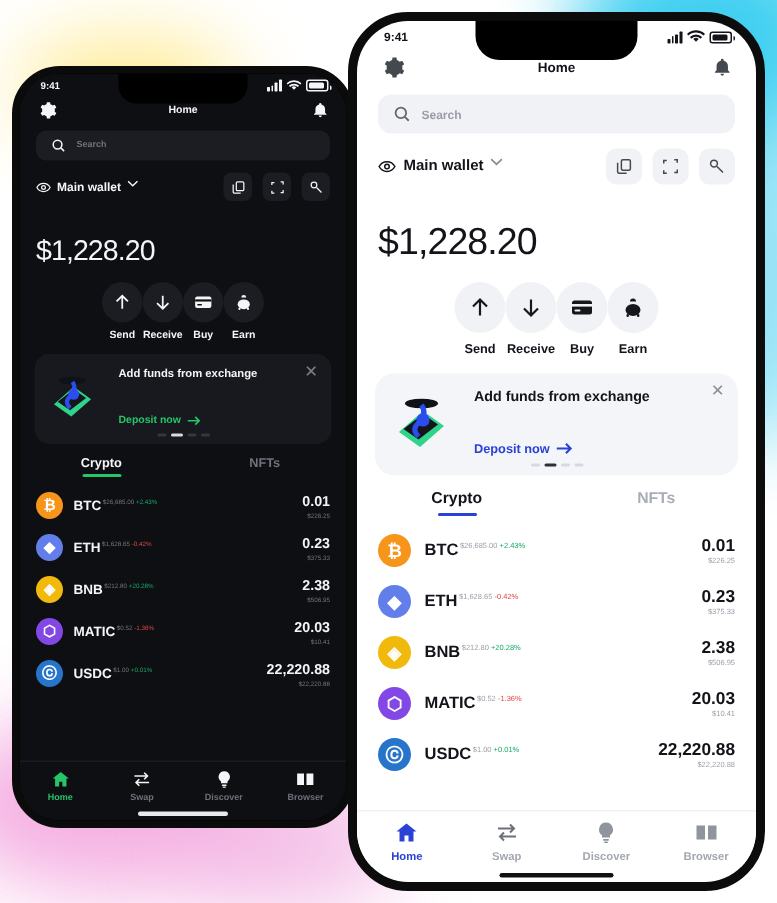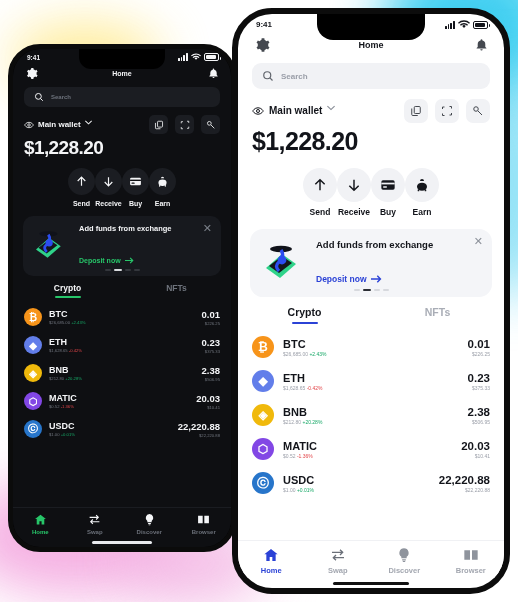--- a/index.html
+++ b/index.html
@@ -95,21 +95,21 @@
   .phone-dark .wallet-name { font-size:8px; gap:4px; }
   .wallet-actions { display:flex; gap:7px; }
   .wa {
     width:24px; height:24px; border-radius:7px;
     display:flex; align-items:center; justify-content:center; cursor:pointer;
   }
   .light .wa { background:#f1f2f5; }
   .dark  .wa { background:#1b1d22; }
   .phone-dark .wa { width:19px; height:19px; border-radius:5px; }
 
-  .balance { padding:4px 14px 2px; font-size:25px; font-weight:bold; letter-spacing:-.6px; flex:0 0 auto; }
+  .balance { padding:4px 14px 2px; font-size:25px; font-weight:normal; letter-spacing:-.6px; flex:0 0 auto;margin-top:20px; }
   .phone-dark .balance { padding:3px 11px 2px; font-size:19px; }
 
   
   .actions { display:flex; justify-content:center; padding:10px 12px 8px; flex:0 0 auto; }
   .phone-dark .actions { padding:7px 9px 6px; }
   .action { display:flex; flex-direction:column; align-items:center; gap:5px; cursor:pointer; }
   .action-circle {
     width:34px; height:34px; border-radius:50%;
     display:flex; align-items:center; justify-content:center;
   }
@@ -157,21 +157,21 @@
   .dark  .tab.active::after { background:var(--accent-dark); }
 
   
   .tlist { flex:1 1 auto; overflow:hidden; padding:6px 14px 0; }
   .phone-dark .tlist { padding:5px 11px 0; }
   .trow { display:flex; align-items:center; gap:9px; padding:6px 0; }
   .phone-dark .trow { gap:7px; padding:5px 0; }
   .tlogo { width:22px; height:22px; border-radius:50%; flex:0 0 auto; display:flex; align-items:center; justify-content:center;
            color:#fff; font-size:12px; font-weight:bold; }
   .phone-dark .tlogo { width:18px; height:18px; font-size:10px; }
-  .tmid { flex:1 1 auto; display:flex; flex-direction:column; gap:1px; min-width:0; }
+  .tmid { flex:1 1 auto; display:flex; flex-direction:row; gap:1px; min-width:0; }
   .tsym { font-size:11px; font-weight:bold; }
   .phone-dark .tsym { font-size:9px; }
   .tsub { font-size:5px; }
   .phone-dark .tsub { font-size:4.2px; }
   .light .tsub { color:#9a9ea8; }
   .dark  .tsub { color:#70757e; }
   .tsub .up { color:#17a867; }
   .tsub .down { color:#e2464a; }
   .tright { text-align:right; display:flex; flex-direction:column; gap:1px; flex:0 0 auto; }
   .tamt { font-size:11.5px; font-weight:bold; }

